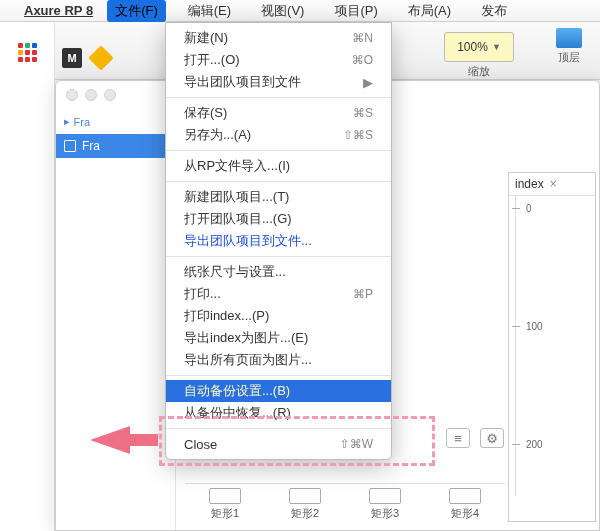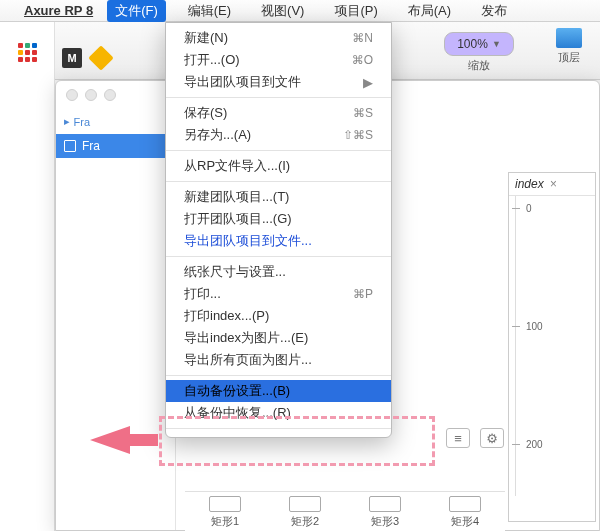--- a/index.html
+++ b/index.html
@@ -3,50 +3,50 @@
 <meta charset="utf-8">
 <style>
 * { margin:0; padding:0; box-sizing:border-box; font-family:-apple-system,"Helvetica Neue",Arial,sans-serif; }
 body { width:600px; height:531px; background:#f0f0f0; overflow:hidden; position:relative; font-size:13px; color:#333; }
 
 
 .menubar { height:22px; background:linear-gradient(#fdfdfd,#f3f3f3); border-bottom:1px solid #d0d0d0; display:flex; align-items:center; padding:0 10px; gap:14px; font-size:13px; }
 .menubar .apple { font-size:14px; }
 .menubar .appname { font-weight:600;text-decoration:underline; }
 .menubar .m { padding:2px 8px; border-radius:3px; }
-.menubar .m.active { background:#1a6fe0; color:#ffffff; }
+.menubar .m.active { background:#1a6fe0; color:#000000; }
 
 
 .window { position:absolute; left:55px; top:80px; width:545px; height:451px; background:#fff; border:1px solid #ccc; border-radius:6px 6px 0 0; box-shadow:0 4px 20px rgba(0,0,0,.15); overflow:hidden; }
 .traffic { display:flex; gap:7px; padding:8px 10px; }
 .traffic span { width:12px; height:12px; border-radius:50%; background:#e6e6e6; border:1px solid #d0d0d0; }
 
 
 .topstrip { position:absolute; left:0; top:22px; right:0; height:58px; background:linear-gradient(#fafafa,#ececec); border-bottom:1px solid #ccc; }
 .iconrow { position:absolute; left:62px; top:48px; display:flex; gap:10px; align-items:center; }
 .iconrow .sq { width:20px; height:20px; background:#333; display:flex; align-items:center; justify-content:center; color:#fff; font-weight:bold; font-size:11px; border-radius:2px;}
 .iconrow .diamond { width:18px; height:18px; background:#f7b500; transform:rotate(45deg); border-radius:2px;}
 
 .zoombox { position:absolute; right:86px; top:32px; width:70px; text-align:center; }
-.zoombox .zd { border:1px solid #bbb; background:#c4b5fd; height:24px; line-height:20px; border-radius:9px; font-size:12px; display:flex; align-items:center; justify-content:center; gap:4px;}
+.zoombox .zd { border:1px solid #bbb; background:#fef9c3; height:30px; line-height:20px; border-radius:3px; font-size:12px; display:flex; align-items:center; justify-content:center; gap:4px;}
 .zoombox .zl { font-size:11px; color:#555; margin-top:2px;}
 .topicon { position:absolute; right:18px; top:28px; text-align:center; font-size:11px; color:#555;}
 .topicon .ic { width:26px; height:20px; background:linear-gradient(#5bb0f0,#2a7fd4); border-radius:2px; margin:0 auto 2px;}
 
 
 .secondbar { position:absolute; right:0; top:130px; width:175px; height:40px; display:flex; align-items:center; gap:8px; }
 .secondbar .bold { border:1px solid #bbb; background:#fff; height:22px; width:60px; border-radius:3px; font-size:12px; display:flex; align-items:center; justify-content:center; gap:4px;}
 
 
 .toolrow { position:absolute; right:92px; top:178px; display:flex; gap:8px;}
 .toolrow .t { width:20px; height:18px; border:1px solid #999; border-radius:2px; display:flex; align-items:center; justify-content:center; font-size:12px; color:#666; background:#fff;}
 
 
 .panel { position:absolute; right:4px; top:172px; width:88px; height:350px; background:#fff; border:1px solid #ccc;}
-.panel .tab { display:flex; align-items:center; gap:6px; padding:4px 6px; font-size:12px; border-bottom:1px solid #e2e2e2;font-style:italic;}
+.panel .tab { display:flex; align-items:center; gap:6px; padding:4px 6px; font-size:12px; border-bottom:1px solid #e2e2e2;}
 .panel .tab .x { color:#888; }
 .ruler { position:relative; height:300px; border-left:1px solid #ddd; margin-left:6px;}
 .ruler .tick { position:absolute; left:-4px; width:8px; border-top:1px solid #aaa; font-size:9px; color:#777;}
 .ruler .lbl { position:absolute; left:10px; font-size:10px; color:#666; transform:translateY(-50%);}
 
 
 .leftrail { position:absolute; left:0; top:22px; width:55px; height:509px; background:#fff; border-right:1px solid #e0e0e0;}
 .leftrail .tool { width:32px; height:32px; margin:14px auto; display:flex; align-items:center; justify-content:center; color:#555; font-size:18px; border-radius:4px;}
 .leftrail .grid4 { display:grid; grid-template:repeat(3,5px)/repeat(3,5px); gap:2px;}
 .leftrail .grid4 i { background:#d33; border-radius:1px;}
@@ -57,34 +57,34 @@
 
 .tree { position:absolute; left:0; top:28px; width:120px; bottom:0; border-right:1px solid #e4e4e4;}
 .tree .crumb { font-size:11px; color:#4a88d6; padding:6px 8px; display:flex; gap:4px; align-items:center;}
 .tree .row { height:24px; display:flex; align-items:center; gap:6px; padding:0 8px; font-size:12px;}
 .tree .row.sel { background:#3b87e8; color:#fff;}
 .tree .pgicon { width:12px; height:12px; border:1px solid currentColor; border-radius:1px;}
 
 
 .menu { position:absolute; left:165px; top:22px; width:227px; background:#fff; border:1px solid #bcbcbc; border-radius:0 0 6px 6px; box-shadow:0 8px 24px rgba(0,0,0,.25); padding:4px 0; z-index:50;}
 .menu .mi { height:22px; display:flex; align-items:center; padding:0 18px; font-size:13px; justify-content:space-between; position:relative;}
-.menu .mi.hl { background:#2a6fe0; color:#000000;}
+.menu .mi.hl { background:#2a6fe0; color:#fef9c3;}
 .menu .mi.dis { color:#1d4ed8;}
 .menu .sep { height:1px; background:#e2e2e2; margin:4px 0;}
 .menu .sc { color:#888; font-size:12px;}
 .menu .sub { color:#888;}
 
 
 .arrow { position:absolute; left:90px; top:420px; z-index:60;}
 .dash { position:absolute; left:159px; top:416px; width:276px; height:50px; border:3px dashed #f29bb0; z-index:55; pointer-events:none;}
 
 
 .optrow { position:absolute; right:96px; top:428px; display:flex; gap:10px;}
 .optrow .o { width:24px; height:20px; border:1px solid #bbb; border-radius:3px; background:#fff; display:flex; align-items:center; justify-content:center; color:#777;}
-.shapes { position:absolute; left:185px; bottom:0; right:95px; height:40px; background:#fff; border-top:1px solid #e0e0e0; display:flex;}
+.shapes { position:absolute; left:185px; bottom:8px; right:95px; height:40px; background:#fff; border-top:1px solid #e0e0e0; display:flex;}
 .shapes .cell { flex:1; text-align:center; font-size:11px; color:#555; padding-top:22px; position:relative;}
 .shapes .cell::before { content:""; position:absolute; left:50%; top:4px; width:30px; height:14px; border:1px solid #aaa; transform:translateX(-50%); border-radius:2px;}
 
 .chev { font-size:9px; color:#666; }
 </style>
 </head>
 <body>
 
 <div class="menubar">
   <span class="apple"></span>
@@ -228,20 +228,24 @@
       <span>导出所有页面为图片...</span>
     </div>
     <div class="sep"></div>
     <div class="mi hl">
       <span>自动备份设置...(B)</span>
     </div>
     <div class="mi">
       <span>从备份中恢复...(R)</span>
     </div>
     <div class="sep"></div>
+    <div class="mi">
+      <span>Close</span>
+      <span class="sc">⇧⌘W</span>
+    </div>
   </div>
 
 <div class="dash"></div>
 <svg class="arrow" width="70" height="40">
   <polygon points="0,20 40,6 40,14 68,14 68,26 40,26 40,34" fill="#ef6f87"></polygon>
 </svg>
 
 <div class="optrow">
   <div class="o">≡</div>
   <div class="o">⚙</div>

